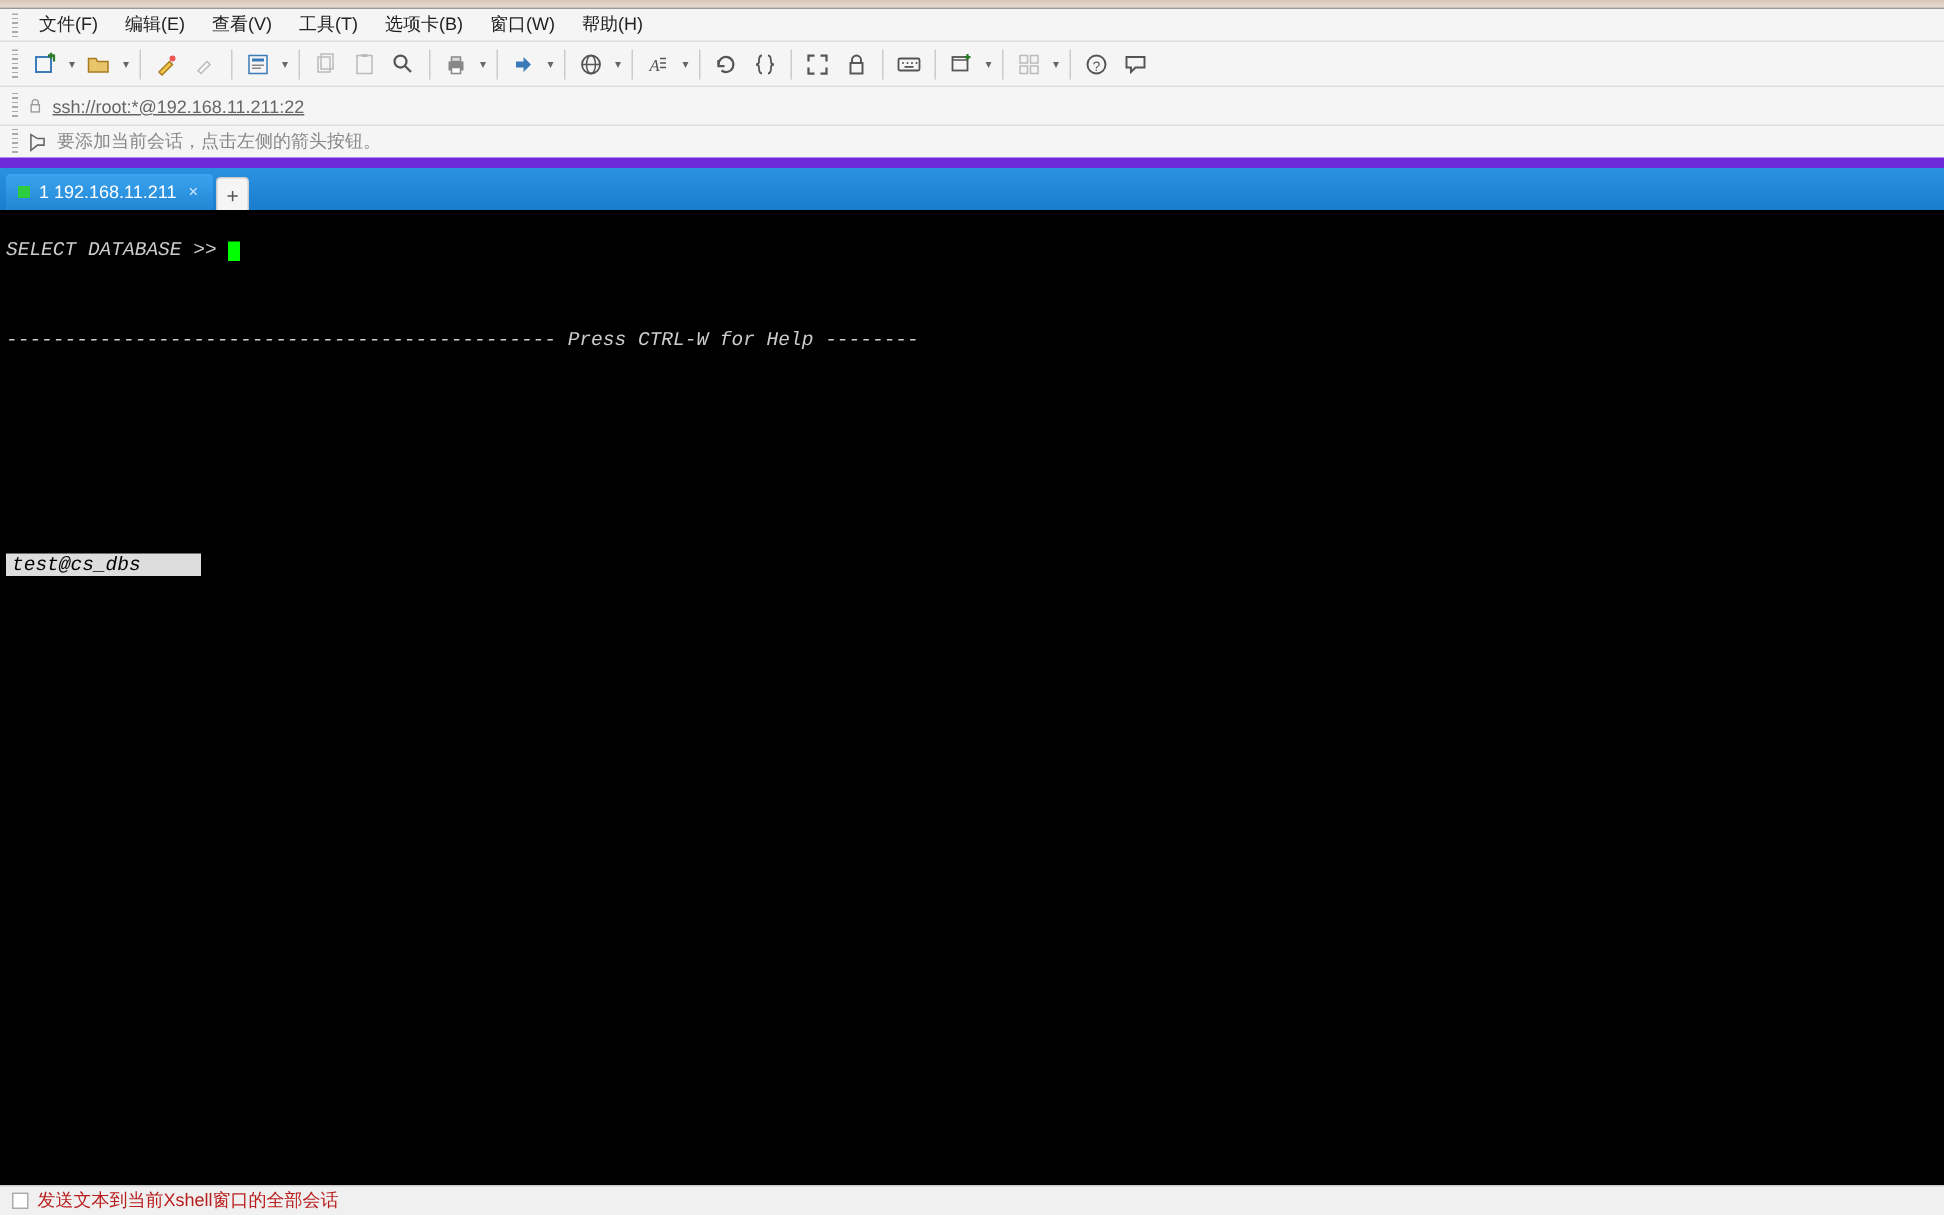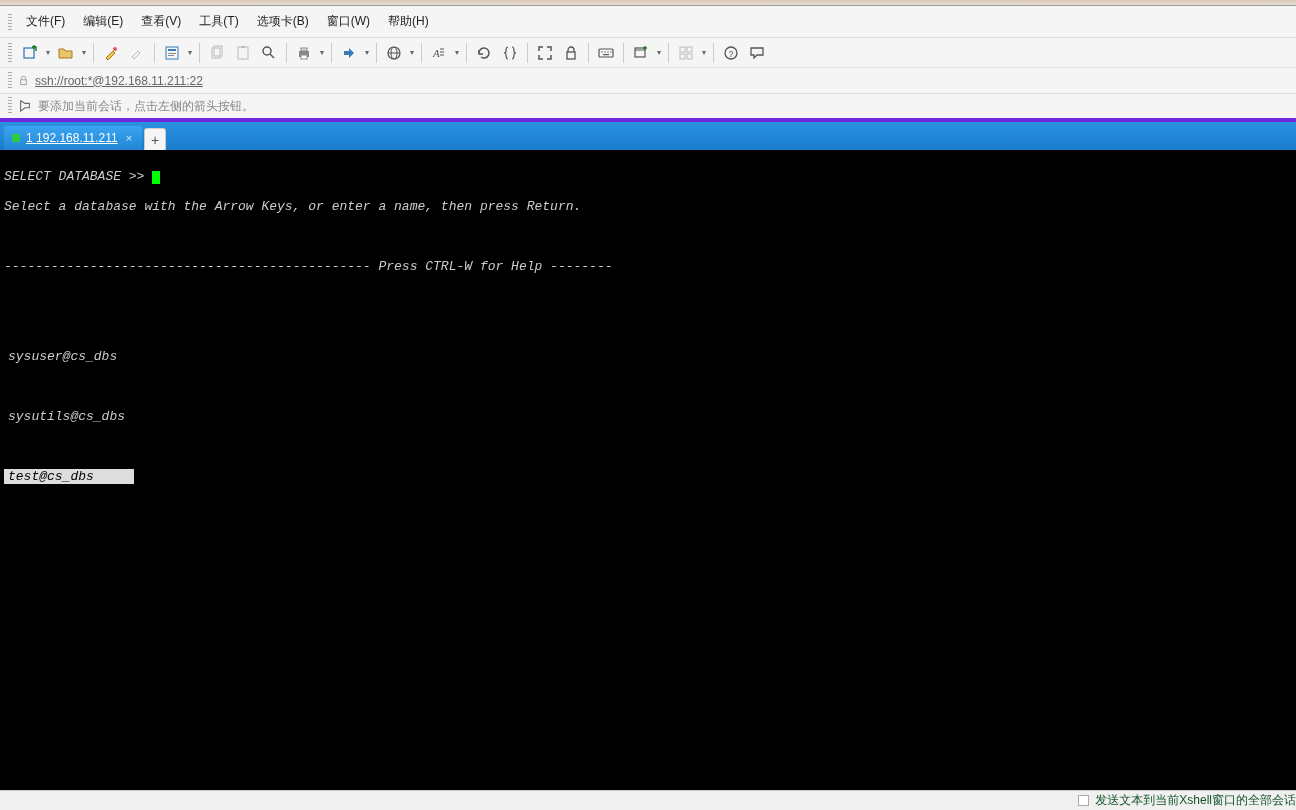--- a/index.html
+++ b/index.html
@@ -14,21 +14,21 @@
     flex-direction: column;
   }
   
   .titlebar {
     height: 6px;
     background: linear-gradient(to bottom, #d8c8b8, #e8ddd0);
     border-bottom: 1px solid #999;
   }
   
   .menubar {
-    height: 32px;
+    height: 22px;
     background: #f5f5f5;
     border-bottom: 1px solid #ddd;
     display: flex;
     align-items: center;
     padding-left: 8px;
     gap: 2px;
   }
   .menubar .grip {
     width: 4px;
     height: 16px;
@@ -96,21 +96,21 @@
     width: 4px;
     height: 18px;
     background: repeating-linear-gradient(to bottom, #aaa 0, #aaa 1px, transparent 1px, transparent 3px);
   }
   .addressbar .lock { color: #888; font-size: 11px; }
   .addressbar .url { color: #666; font-size: 12px; text-decoration: underline; }
   
   .hintbar {
     height: 28px;
     background: #f5f5f5;
-    border-bottom: 4px solid #6d28d9;
+    border-bottom: 7px solid #6d28d9;
     display: flex;
     align-items: center;
     padding-left: 8px;
     gap: 6px;
   }
   .hintbar .grip {
     width: 4px;
     height: 18px;
     background: repeating-linear-gradient(to bottom, #aaa 0, #aaa 1px, transparent 1px, transparent 3px);
   }
@@ -134,21 +134,21 @@
     font-size: 12px;
     border-top-left-radius: 3px;
     border-top-right-radius: 3px;
     margin-right: 2px;
     gap: 6px;
     cursor: pointer;
   }
   .tab .dot {
     width: 8px; height: 8px; background: #2ecc40; border-radius: 0;
   }
-  .tab .label { text-decoration: underline; }
+  .tab .label { }
   .tab .close { color: #cfe8fb; font-size: 11px; padding: 0 2px; }
   .tab-add {
     height: 22px;
     width: 22px;
     background: #f5f5f5;
     border: 1px solid #ccc;
     border-bottom: none;
     border-top-left-radius: 3px;
     border-top-right-radius: 3px;
     color: #555;
@@ -183,23 +183,22 @@
   .db-item.selected { background: #ddd; color: #000; padding-right: 40px; }
   
   .footer {
     height: 20px;
     background: #f0f0f0;
     border-top: 1px solid #ccc;
     display: flex;
     align-items: center;
     padding-left: 8px;
     gap: 6px;
-    color: #14532d;
+    color: #b91c1c;
     font-size: 12px;
-    justify-content: flex-end;
   }
   .footer .chk {
     width: 11px; height: 11px; border: 1px solid #aaa; background: #fff;
   }
   svg { display: block; }
 </style>
 </head>
 <body>
 
 <div class="titlebar"></div>
@@ -430,28 +429,25 @@
   <div class="tab">
     <span class="dot"></span>
     <span class="label"><span>1</span> <span>192.168.11.211</span></span>
     <span class="close">×</span>
   </div>
   <div class="tab-add">+</div>
 </div>
 
 <div class="terminal">
 <div class="term-line"><span>SELECT DATABASE &gt;&gt;</span><span>&nbsp;</span><span class="cursor"></span></div>
-<div class="term-line">Select a database with the Arrow Keys, or enter a name, then press Return.</div>
 <div class="term-line"></div>
 <div class="term-line">----------------------------------------------- Press CTRL-W for Help --------</div>
 <div class="term-line"></div>
 <div class="term-line"></div>
-<div class="term-line"><span class="db-item">sysuser@cs_dbs</span></div>
 <div class="term-line"></div>
-<div class="term-line"><span class="db-item">sysutils@cs_dbs</span></div>
 <div class="term-line"></div>
 <div class="term-line"><span class="db-item selected">test@cs_dbs</span></div>
 </div>
 
 <div class="footer">
   <span class="chk"></span>
   <span>发送文本到当前Xshell窗口的全部会话</span>
 </div>
 
 </body></html>

